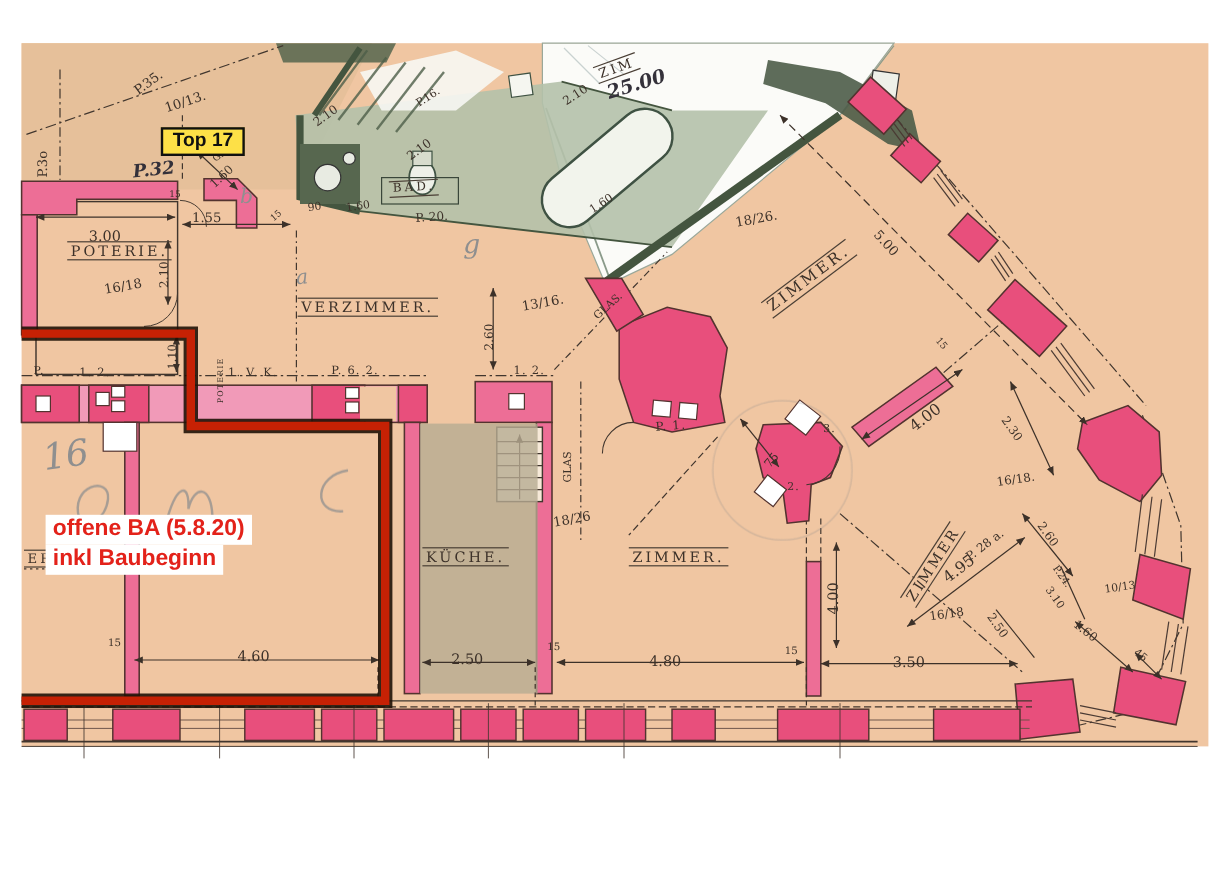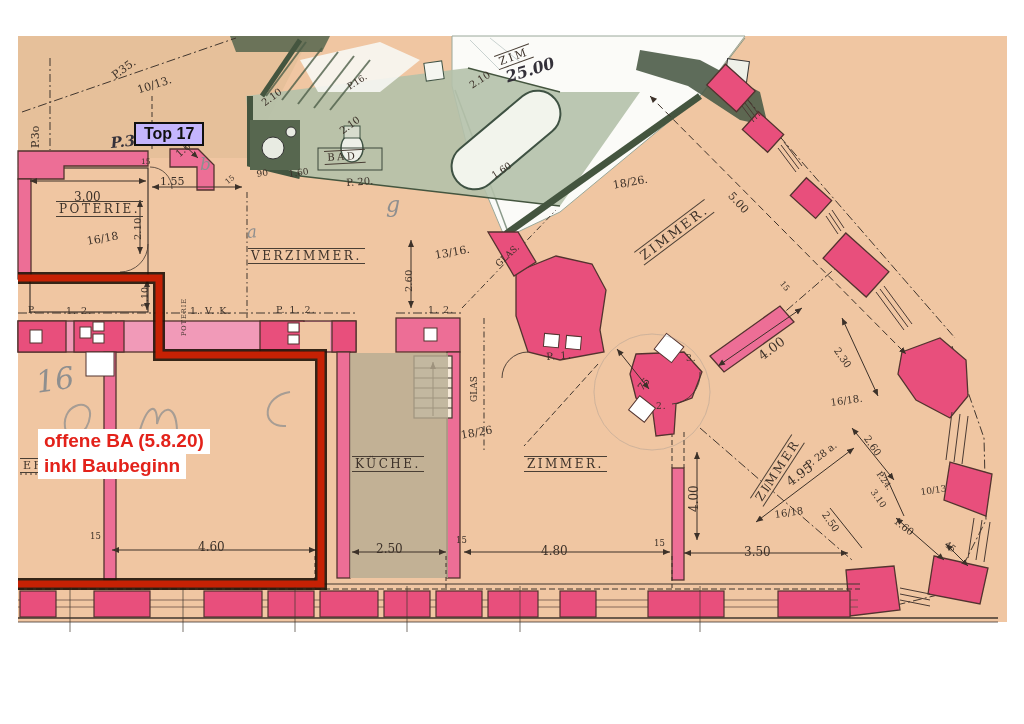--- a/index.html
+++ b/index.html
@@ -8,21 +8,21 @@
   #planSvg{position:absolute;left:0;top:0;}
   #labels{position:absolute;left:0;top:0;width:1024px;height:724px;pointer-events:none;}
   .lbl{position:absolute;transform-origin:0 0;white-space:nowrap;line-height:1;
        color:#3c3129;font-family:"DejaVu Serif",serif;}
   .room{letter-spacing:2.5px;border-top:1px solid #4a3f35;border-bottom:1px solid #4a3f35;
         padding:1px 3px;font-weight:500;}
   .dim{font-weight:500;}
   .tag{letter-spacing:1px;}
   .hand{font-style:italic;font-weight:700;color:#34313a;}
   .pencil{color:#8f8f8f;font-style:italic;font-family:"DejaVu Serif",serif;}
-  .badge{position:absolute;left:134px;top:122px;background:#c4b5fd;border:2px solid #101010;
+  .badge{position:absolute;left:134px;top:106px;background:#fde047;border:2px solid #101010;
          padding:1px 8px;font:bold 16px "Liberation Sans",sans-serif;color:#101010;z-index:30;}
   .note{position:absolute;left:38px;top:429px;z-index:31;line-height:1.35;}
   .note span{display:inline-block;background:#fff;padding:1px 6px 2px 6px;
          font:bold 19px "Liberation Sans",sans-serif;color:#e3221a;letter-spacing:0px;}
 </style>
 </head>
 <body>
 
 <div id="stage">
 
@@ -312,21 +312,21 @@
       <div class="lbl dim" style="left: 654px; top: 539px; font-size: 8.5px;">15</div>
       <div class="lbl dim" style="left: 541px; top: 545px; font-size: 12px;">4.80</div>
       <div class="lbl dim" style="left: 456px; top: 536px; font-size: 8.5px;">15</div>
       <div class="lbl dim" style="left: 376px; top: 543px; font-size: 12px;">2.50</div>
       <div class="lbl dim" style="left: 198px; top: 541px; font-size: 12px;">4.60</div>
       <div class="lbl dim" style="left: 90px; top: 532px; font-size: 8.5px;">15</div>
       <div class="lbl dim" style="left: 460px; top: 430px; font-size: 11px; transform: rotate(-10deg);">18/26</div>
       <div class="lbl tag" style="left: 28px; top: 306px; font-size: 9px;">P.</div>
       <div class="lbl tag" style="left: 66px; top: 306px; font-size: 9.5px;">1. 2.</div>
       <div class="lbl tag" style="left: 190px; top: 306px; font-size: 9.5px;">1. V. K.</div>
-      <div class="lbl tag" style="left: 276px; top: 305px; font-size: 9.5px;">P. 1. 2.</div>
+      <div class="lbl tag" style="left: 276px; top: 305px; font-size: 9.5px;">P. 6. 2.</div>
       <div class="lbl tag" style="left: 428px; top: 305px; font-size: 9.5px;">1. 2.</div>
       <div class="lbl dim" style="left: 784px; top: 280px; font-size: 8px; transform: rotate(50deg);">15</div>
       <div class="lbl hand" style="left: 504px; top: 70px; font-size: 16px; transform: rotate(-17deg);">25.00</div>
       <div class="lbl pencil" style="left: 34px; top: 368px; font-size: 30px; transform: rotate(-8deg);">16</div>
       <div class="lbl pencil" style="left: 246px; top: 224px; font-size: 17px; transform: rotate(-5deg);">a</div>
       <div class="lbl pencil" style="left: 200px; top: 156px; font-size: 17px;">b</div>
       <div class="lbl pencil" style="left: 386px; top: 194px; font-size: 22px;">g</div>
     </div>
 
 <div class="badge">Top 17</div>

